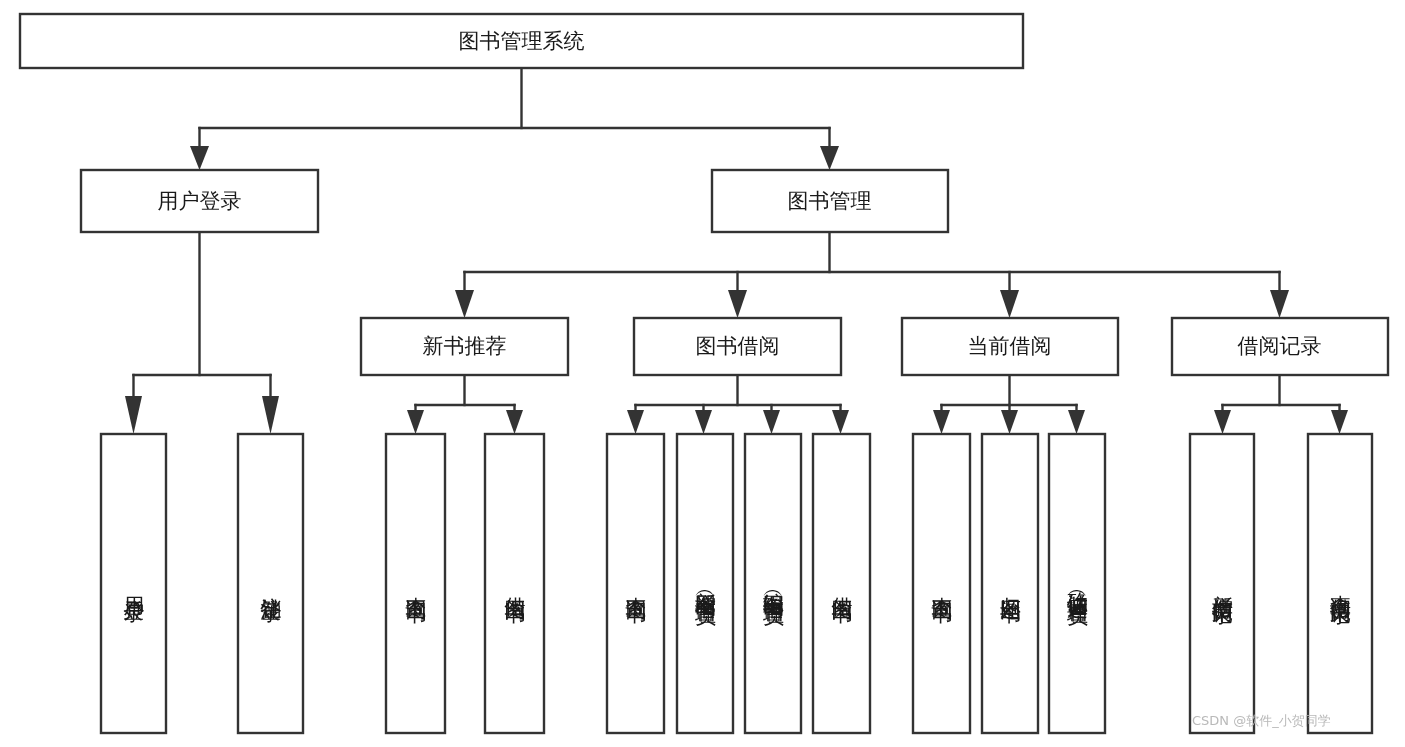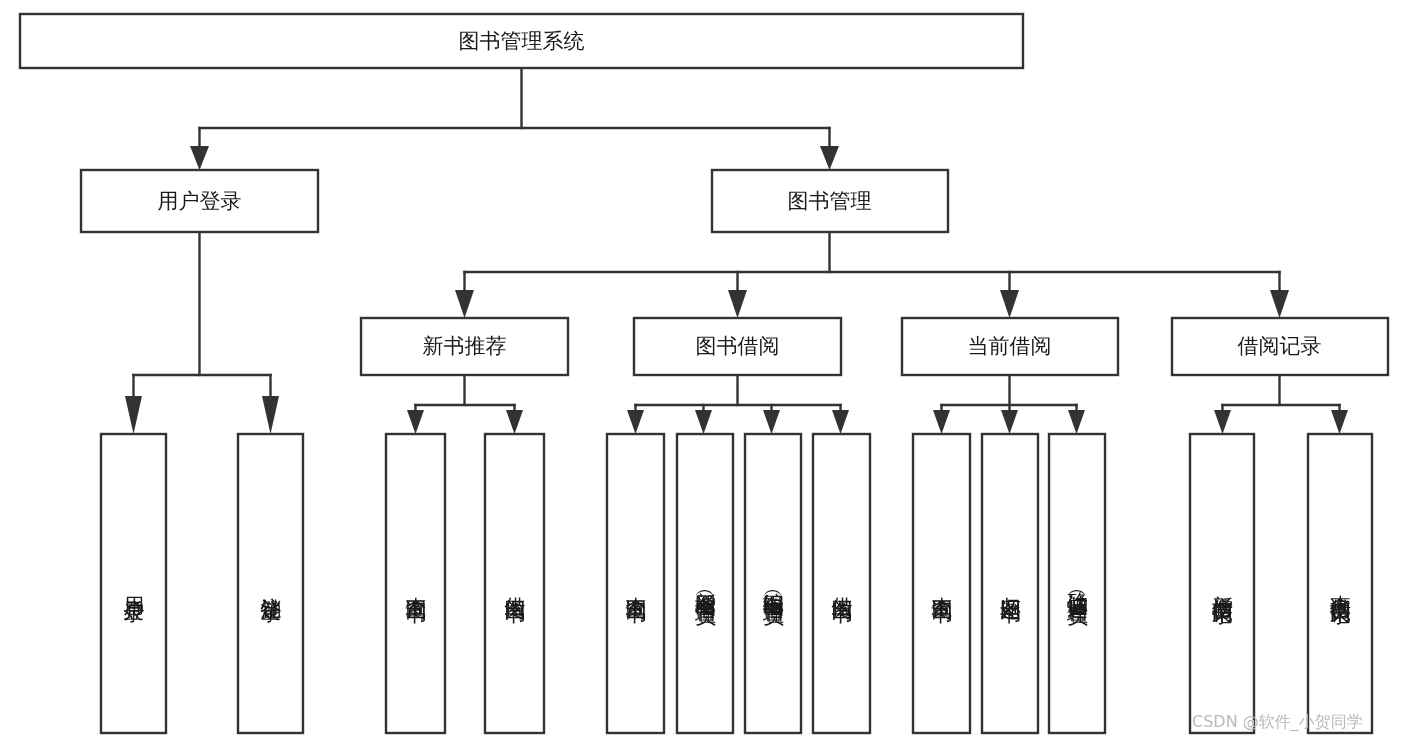--- a/index.html
+++ b/index.html
@@ -62,21 +62,21 @@
     letter-spacing: 2px;
     white-space: nowrap;
     pointer-events: none;
     user-select: none;
   }
   .watermark {
     position: absolute;
     left: 1192px;
     top: 712px;
     font-family: "DejaVu Sans", "Liberation Sans", sans-serif;
-    font-size: 16px;
+    font-size: 13px;
     color: #b9b9b9;
     white-space: nowrap;
     user-select: none;
   }
 </style>
 </head>
 <body>
 
 <div id="diagram-root">
 

